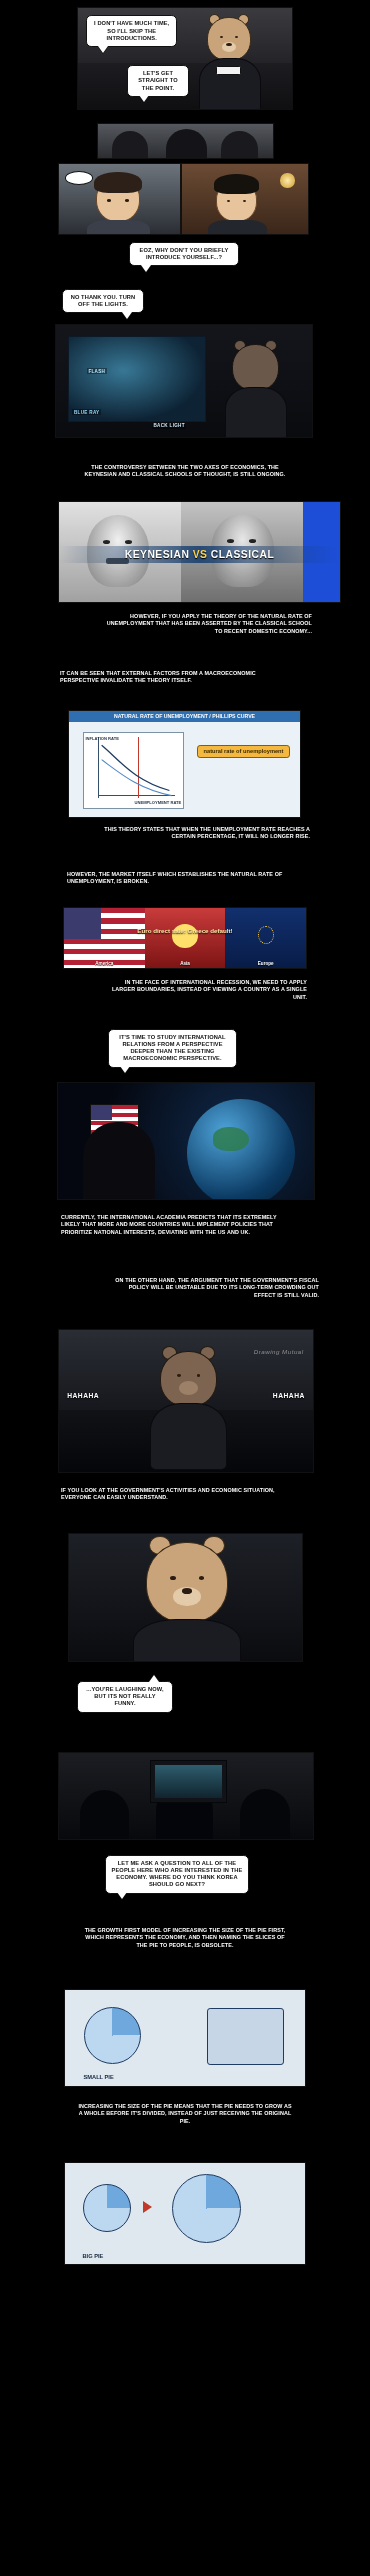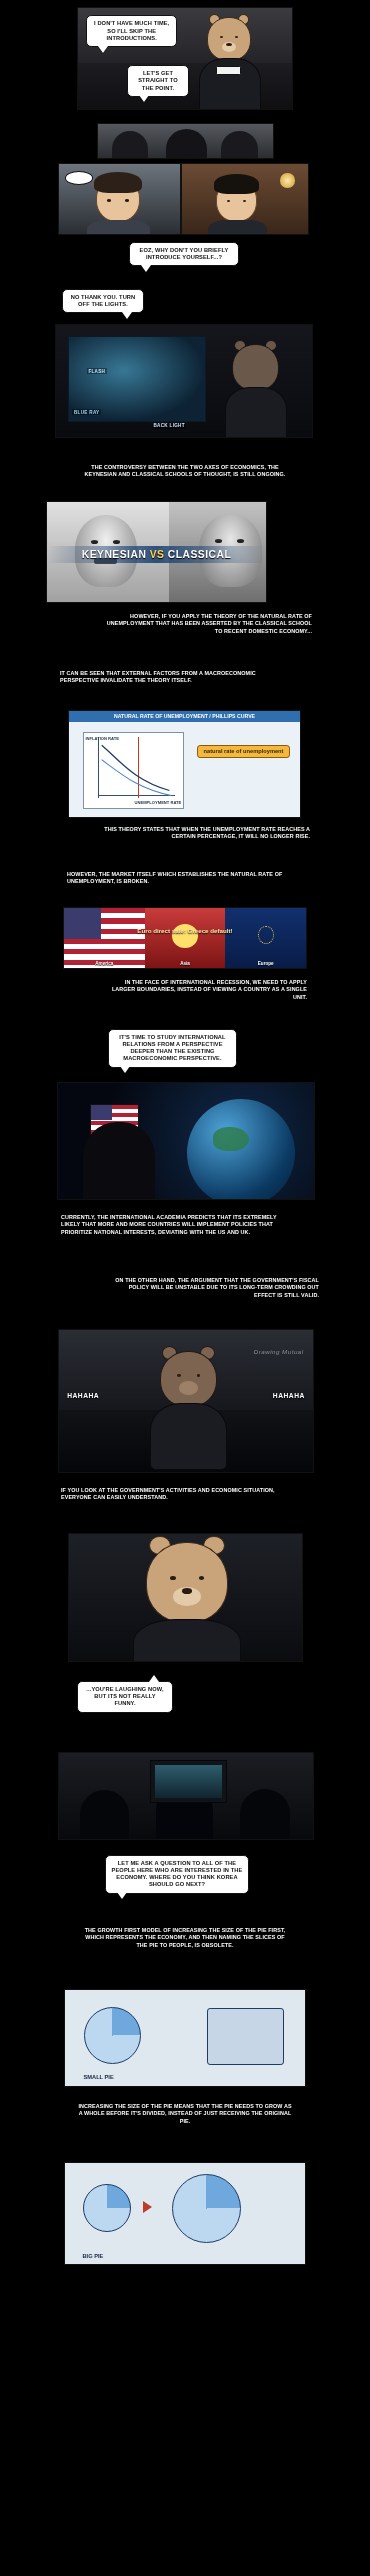--- a/index.html
+++ b/index.html
@@ -416,21 +416,21 @@
       <div class="body" style="left:-7.2px; top:43px; width:62px; height:54px;"></div>
     </div>
   </div>
 
   <div class="gap" style="top:438px;height:18.5px;"></div>
 
   <div class="caption" style="left:77px; top:464px; width:216px;">
     <span>THE CONTROVERSY BETWEEN THE TWO AXES OF ECONOMICS, THE KEYNESIAN AND CLASSICAL SCHOOLS OF THOUGHT, IS STILL ONGOING.</span>
   </div>
 
-  <div class="panel bordered" style="left:46px; top:501px; width:221px; height:102px; background:#6d28d9;">
+  <div class="panel bordered" style="left:58px; top:501px; width:283px; height:102px; background:#1d4ed8;">
     <div class="photo" style="left:0; top:0; width:122px; height:102px; border:none;">
       <div style="position:absolute;left:28px;top:13.4px;width:62px;height:72px;background:radial-gradient(ellipse at 50% 35%, #e6e6e6, #7d7d7d);border-radius:48% 48% 40% 40%;"></div>
       <div style="position:absolute;left:44px;top:38px;width:7.2px;height:3.6px;background:#2b2b2b;border-radius:50%;"></div>
       <div style="position:absolute;left:66px;top:38px;width:7.2px;height:3.6px;background:#2b2b2b;border-radius:50%;"></div>
       <div style="position:absolute;left:47px;top:56px;width:23px;height:6.2px;background:#4a4a4a;border-radius:2.1px;"></div>
     </div>
     <div class="photo" style="left:122px; top:0; width:122px; height:102px; border:none; background:linear-gradient(180deg,#bdbdbd,#6f6f6f);">
       <div style="position:absolute;left:30px;top:12.4px;width:63px;height:73px;background:radial-gradient(ellipse at 50% 35%, #dedede, #6f6f6f);border-radius:48% 48% 40% 40%;"></div>
       <div style="position:absolute;left:46px;top:37px;width:7.2px;height:3.6px;background:#2b2b2b;border-radius:50%;"></div>
       <div style="position:absolute;left:68px;top:37px;width:7.2px;height:3.6px;background:#2b2b2b;border-radius:50%;"></div>

